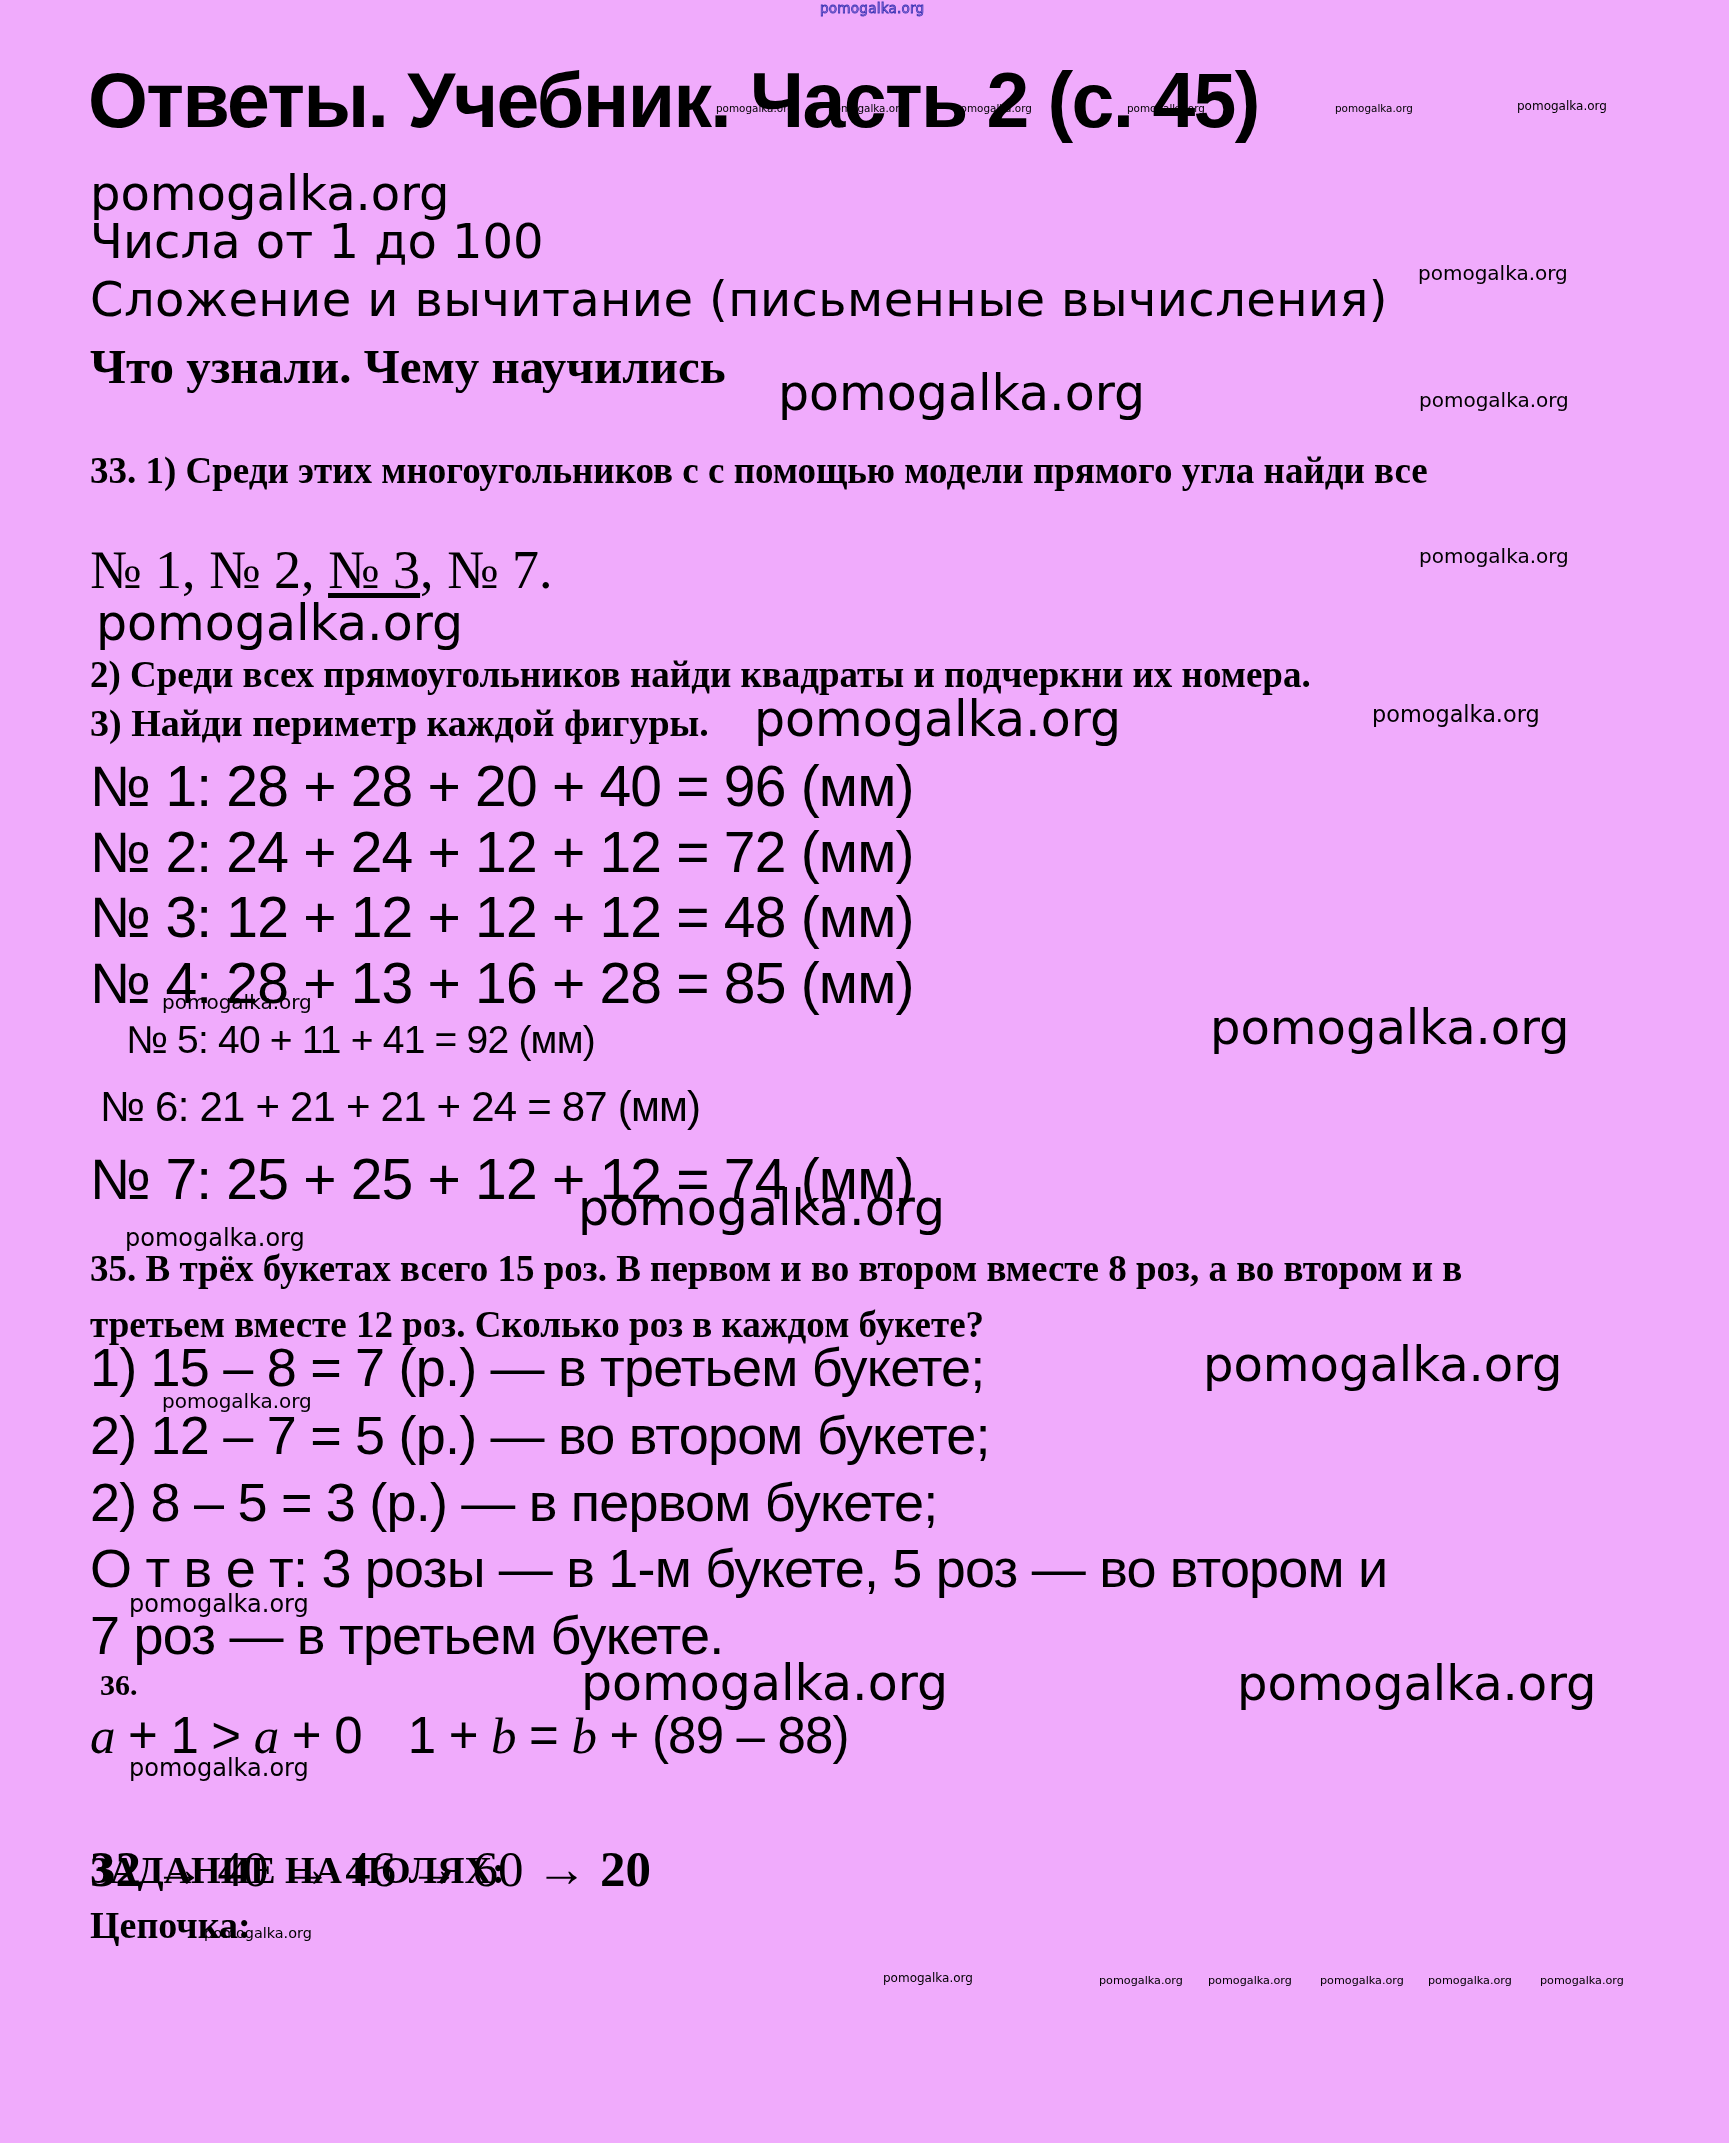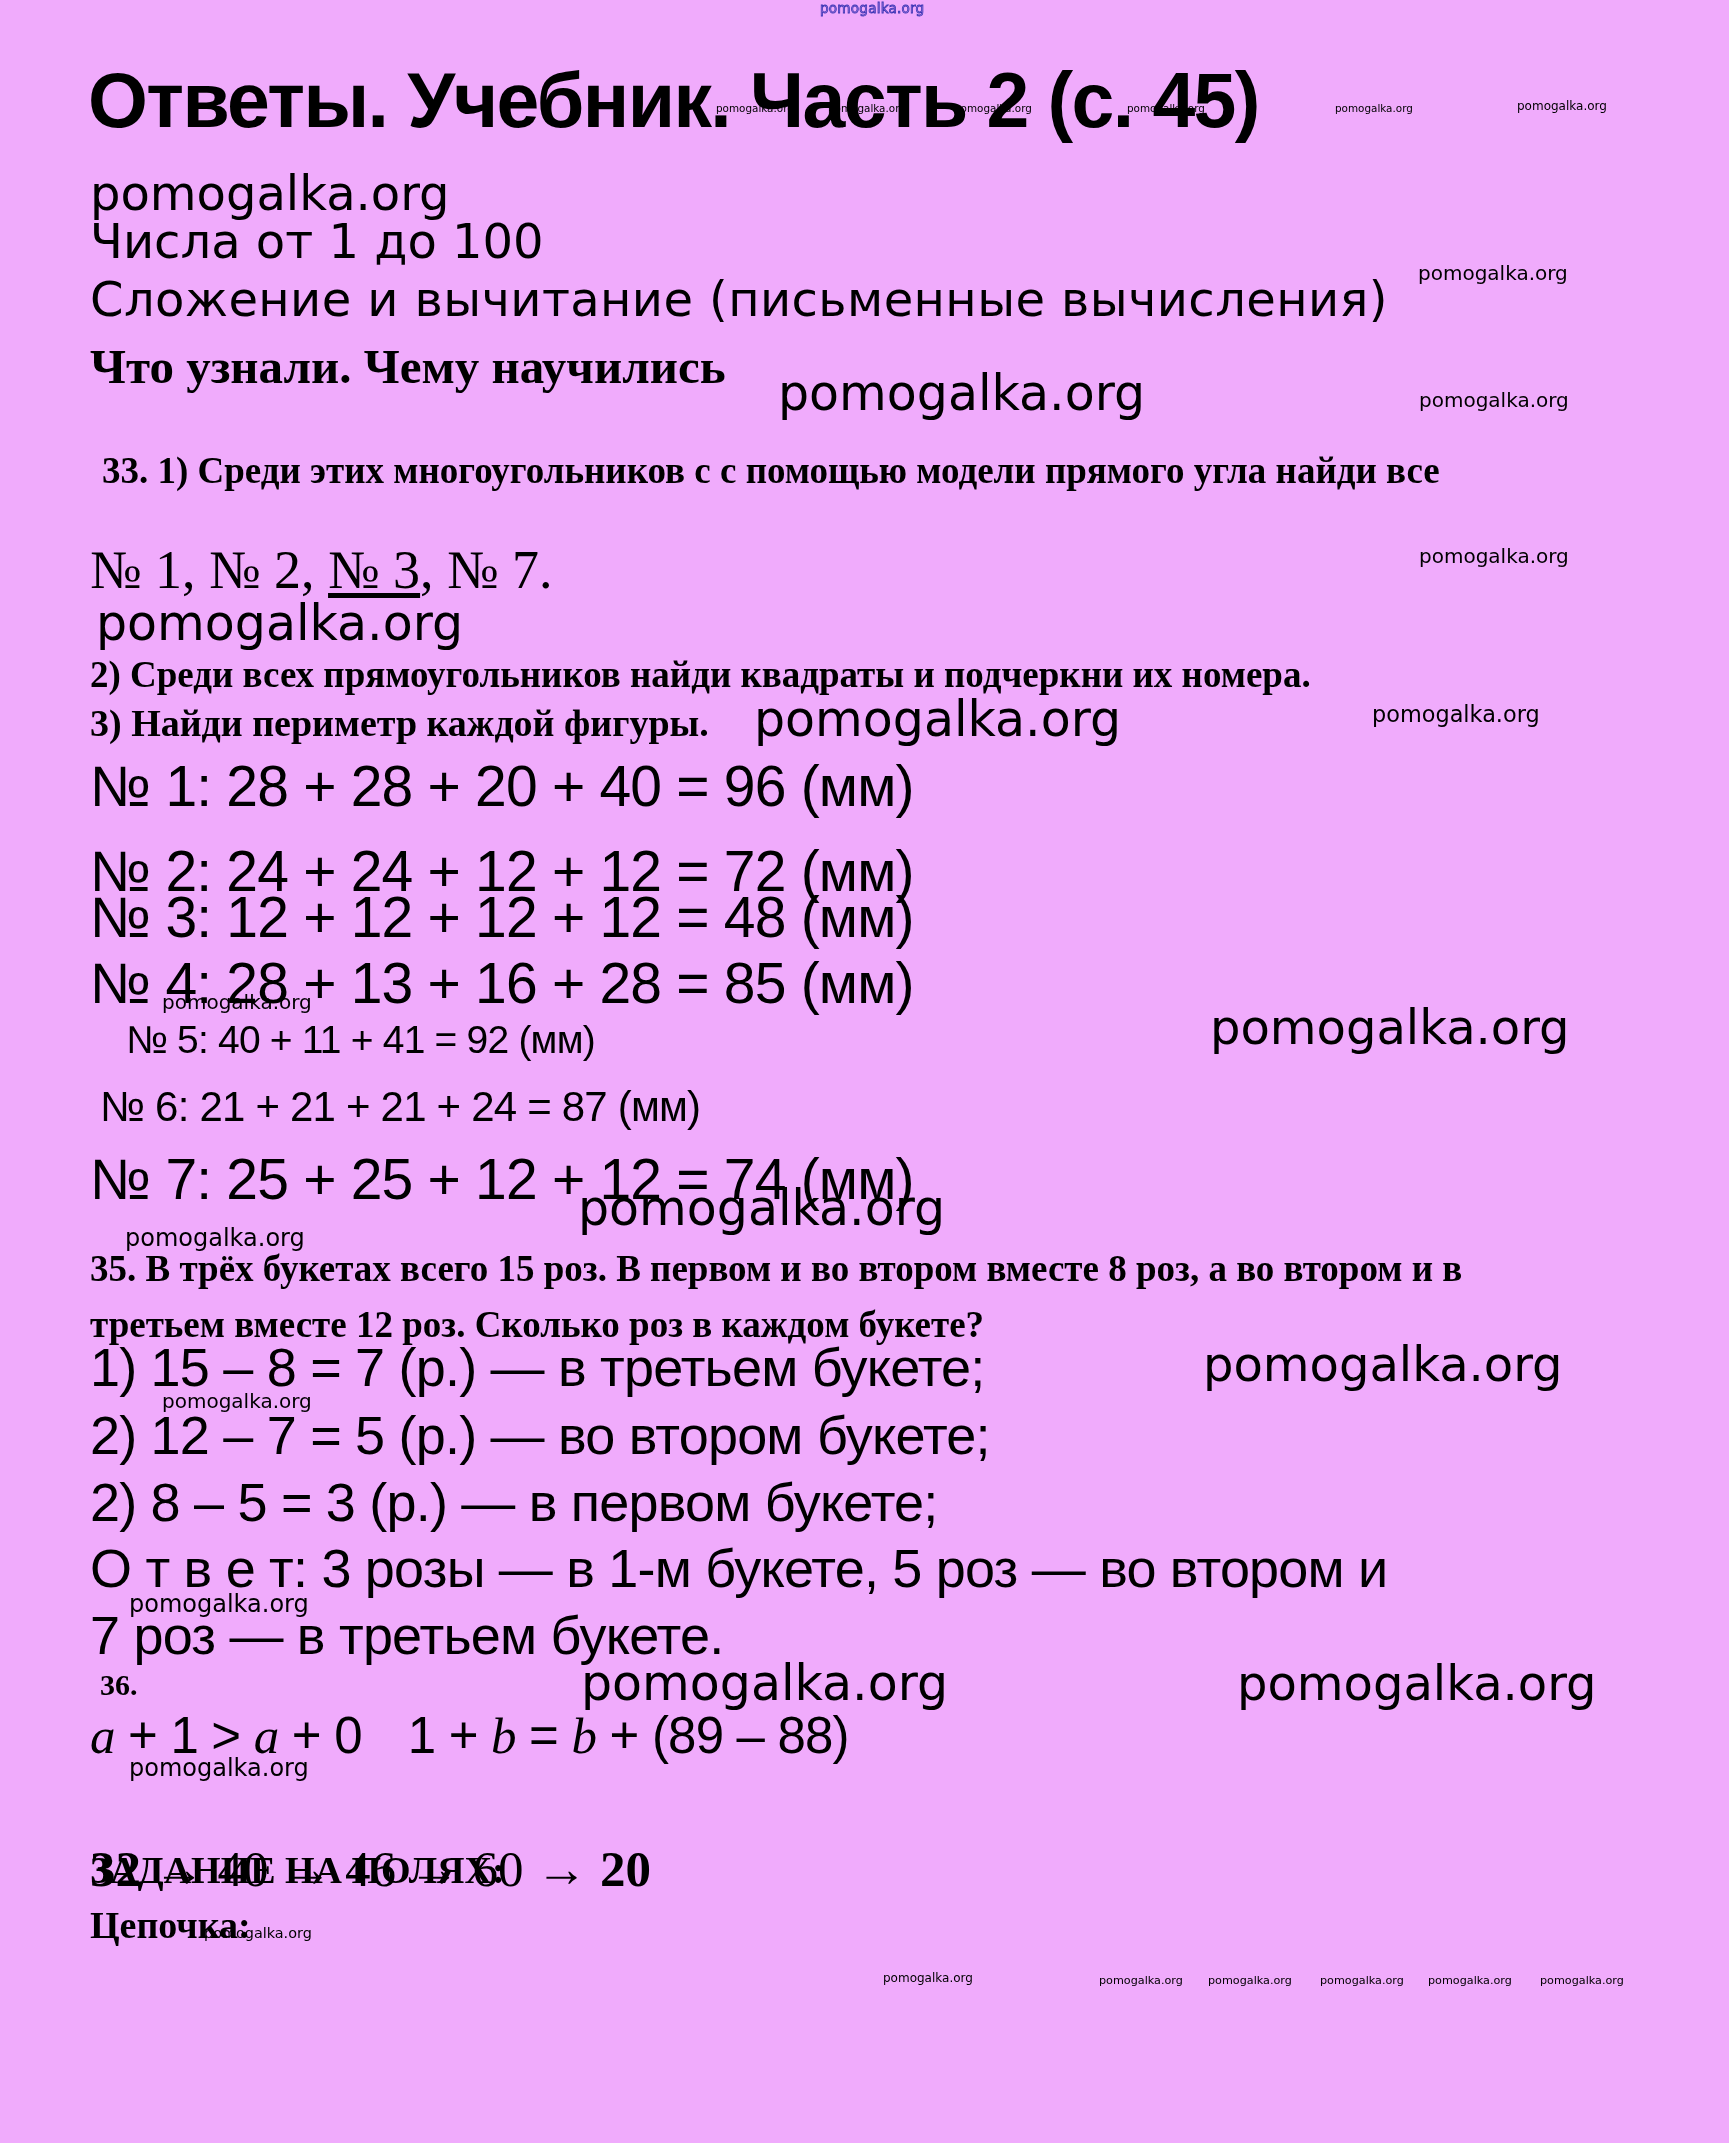--- a/index.html
+++ b/index.html
@@ -35,35 +35,35 @@
   <div class="abs dsans" style="left:90px;top:169px;font-size:48px;">pomogalka.org</div>
 
   <div class="abs dsans" style="left:90px;top:217px;font-size:48px;">Числа от 1 до 100</div>
   <div class="abs dsans" style="left:90px;top:275px;font-size:48px;letter-spacing:0.4px;">Сложение и вычитание (письменные вычисления)</div>
   <span class="abs wm" style="left:1418px;top:263px;font-size:20px;">pomogalka.org</span>
 
   <div class="abs serif b" style="left:90px;top:342px;font-size:49px;">Что узнали. Чему научились</div>
   <span class="abs wm" style="left:778px;top:369px;font-size:49px;">pomogalka.org</span>
   <span class="abs wm" style="left:1419px;top:390px;font-size:20px;">pomogalka.org</span>
 
-  <div class="abs serif b" style="left:90px;top:452px;font-size:37px;margin-left:12px;">33. 1) Среди этих многоугольников с с помощью модели прямого угла найди все</div>
+  <div class="abs serif b" style="left:90px;top:452px;font-size:37px;">33. 1) Среди этих многоугольников с с помощью модели прямого угла найди все</div>
   <span class="abs wm" style="left:1419px;top:546px;font-size:20px;">pomogalka.org</span>
 
   <div class="abs serif" style="left:90px;top:543px;font-size:54px;"><span>№ 1, № 2, </span><span class="u">№ 3</span><span>, № 7.</span></div>
 
   <span class="abs wm" style="left:96px;top:599px;font-size:49px;">pomogalka.org</span>
 
   <div class="abs serif b" style="left:90px;top:656px;font-size:37px;">2) Среди всех прямоугольников найди квадраты и подчеркни их номера.</div>
   <span class="abs wm" style="left:1372px;top:703px;font-size:22.4px;">pomogalka.org</span>
 
   <div class="abs serif b" style="left:90px;top:704px;font-size:38px;">3) Найди периметр каждой фигуры.</div>
   <span class="abs wm" style="left:754px;top:695px;font-size:49px;">pomogalka.org</span>
 
   <div class="abs cond" style="left:90px;top:758px;font-size:57px;">№ 1: 28 + 28 + 20 + 40 = 96 (мм)</div>
-  <div class="abs cond" style="left:90px;top:843px;font-size:57px;">№ 2: 24 + 24 + 12 + 12 = 72 (мм)</div>
+  <div class="abs cond" style="left:90px;top:824px;font-size:57px;">№ 2: 24 + 24 + 12 + 12 = 72 (мм)</div>
   <div class="abs cond" style="left:90px;top:889px;font-size:57px;">№ 3: 12 + 12 + 12 + 12 = 48 (мм)</div>
   <div class="abs cond" style="left:90px;top:955px;font-size:57px;">№ 4: 28 + 13 + 16 + 28 = 85 (мм)</div>
   <span class="abs wm" style="left:162px;top:992px;font-size:20px;">pomogalka.org</span>
   <div class="abs cond" style="left:90px;top:1020px;font-size:39px;margin-left:36px;">№ 5: 40 + 11 + 41 = 92 (мм)</div>
   <span class="abs wm" style="left:1210px;top:1003px;font-size:48px;">pomogalka.org</span>
   <div class="abs cond" style="left:100px;top:1086px;font-size:42px;">№ 6: 21 + 21 + 21 + 24 = 87 (мм)</div>
   <div class="abs cond" style="left:90px;top:1151px;font-size:57px;">№ 7: 25 + 25 + 12 + 12 = 74 (мм)</div>
 
   <span class="abs wm" style="left:578px;top:1184px;font-size:49px;">pomogalka.org</span>
   <span class="abs wm" style="left:125px;top:1226px;font-size:24px;">pomogalka.org</span>

